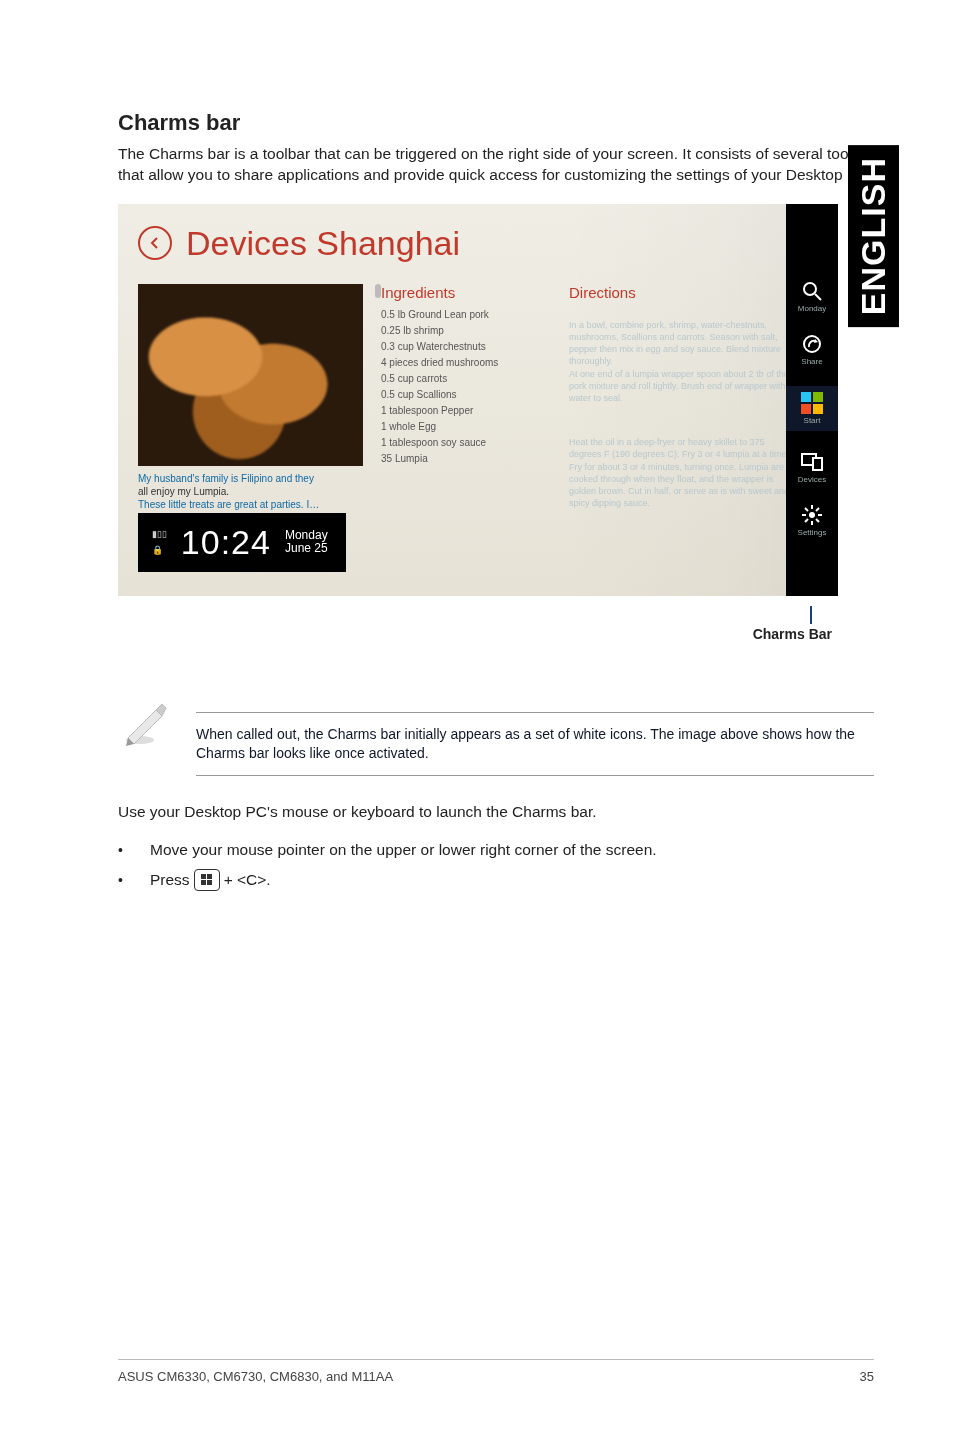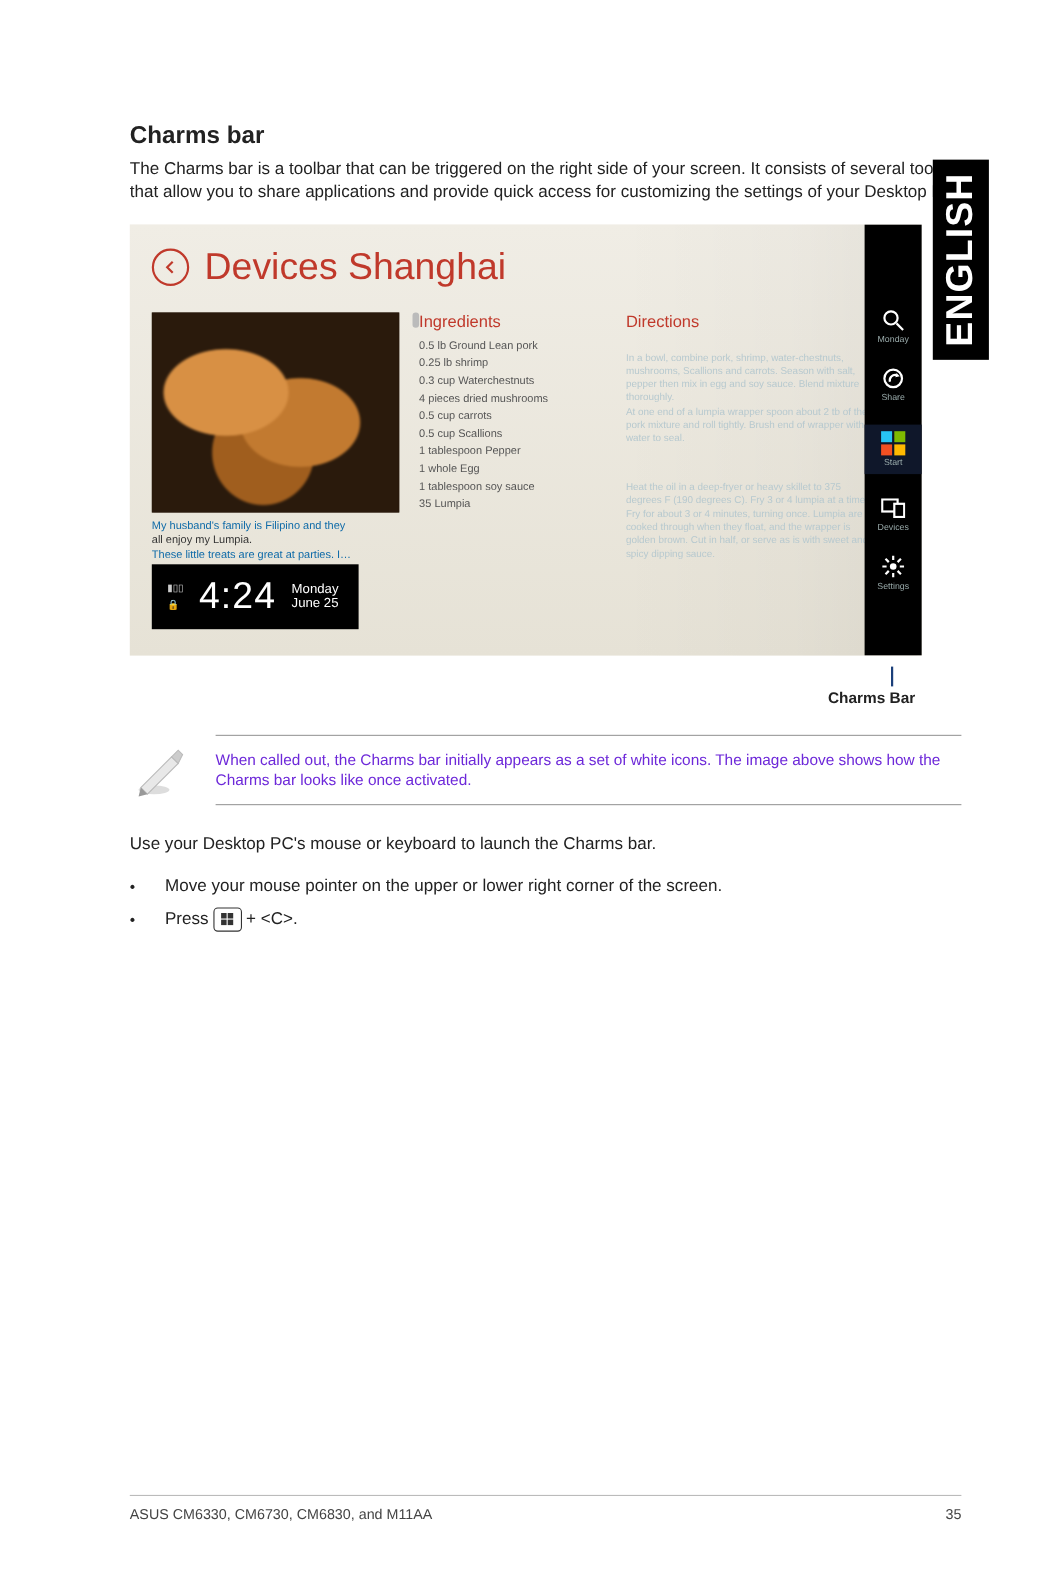--- a/index.html
+++ b/index.html
@@ -41,21 +41,21 @@
   .charm .lbl { font-size: 8px; color: #9aa; }
   .charm.start { background: #0f172a; padding: 6px 0; }
   .start-tiles { display: grid; grid-template-columns: 10px 10px; grid-template-rows: 10px 10px; gap: 2px; }
   .start-tiles span:nth-child(1){ background:#27c4f4; } .start-tiles span:nth-child(2){ background:#7fba00; } .start-tiles span:nth-child(3){ background:#f25022; } .start-tiles span:nth-child(4){ background:#ffb900; }
   .pointer-line { width: 720px; display:flex; justify-content:flex-end; padding-right: 26px; margin-bottom: 2px;}
   .pointer { width: 2px; height: 18px; background: #1b3f7a; }
   .caption-bar { width: 720px; text-align: right; font-weight: bold; font-size: 14px; color: #222; padding-right: 6px; margin-bottom: 26px;}
   h3.sub { font-size: 18px; font-weight: bold; margin-bottom: 22px; color: #222; }
   .note-block { display: flex; gap: 26px; align-items: center; margin-bottom: 26px; }
   .note-icon { width: 52px; height: 52px; flex: none; display:flex; align-items:center; justify-content:center; }
-  .note-lines { flex: 1; border-top: 1px solid #999; border-bottom: 1px solid #999; padding: 12px 0; font-size: 14px; line-height: 1.35; color: #6d28d9; }
+  .note-lines { flex: 1; border-top: 1px solid #999; border-bottom: 1px solid #999; padding: 12px 0; font-size: 14px; line-height: 1.35; color: #0f172a; margin-top: 44px; }
   ul.steps { list-style: none; margin-top: 10px; }
   ul.steps li { font-size: 15.5px; color: #222; margin-bottom: 10px; display: flex; align-items: center; }
   ul.steps li::before { content: "•"; display: inline-block; width: 32px; text-align: left; font-size: 14px; }
   .winkey { display: inline-flex; align-items: center; justify-content: center; width: 26px; height: 22px; border: 1.5px solid #333; border-radius: 4px; margin: 0 4px; vertical-align: middle; }
   .winkey-inner { display: grid; grid-template-columns: 5px 5px; grid-template-rows: 5px 5px; gap: 1px; }
   .winkey-inner span { background: #333; }
   .footer { position: absolute; left: 118px; right: 80px; bottom: 54px; display: flex; justify-content: space-between; font-size: 13px; color: #444; border-top: 1px solid transparent; }
   .footer::before { content: ""; position: absolute; top: -10px; left: 0; right: 0; height: 1px; background: #bbb; }
   svg { display: block; }
 </style>
@@ -119,21 +119,21 @@
           <div>Heat the oil in a deep-fryer or heavy skillet to 375 degrees F (190 degrees C). Fry 3 or 4 lumpia at a time. Fry for about 3 or 4 minutes, turning once. Lumpia are cooked through when they float, and the wrapper is golden brown. Cut in half, or serve as is with sweet and spicy dipping sauce.</div>
         </div>
       </div>
     </div>
 
     <div class="clock-widget">
       <div class="clock-icons">
         <span>▮▯▯</span>
         <span>🔒</span>
       </div>
-      <div class="clock-time">4:24</div>
+      <div class="clock-time">10:24</div>
       <div class="clock-date">
         <div>Monday</div>
         <div>June 25</div>
       </div>
     </div>
 
     <div class="charms">
       <div class="charm">
         <div class="ic">
           <svg width="20" height="20" viewBox="0 0 20 20">

